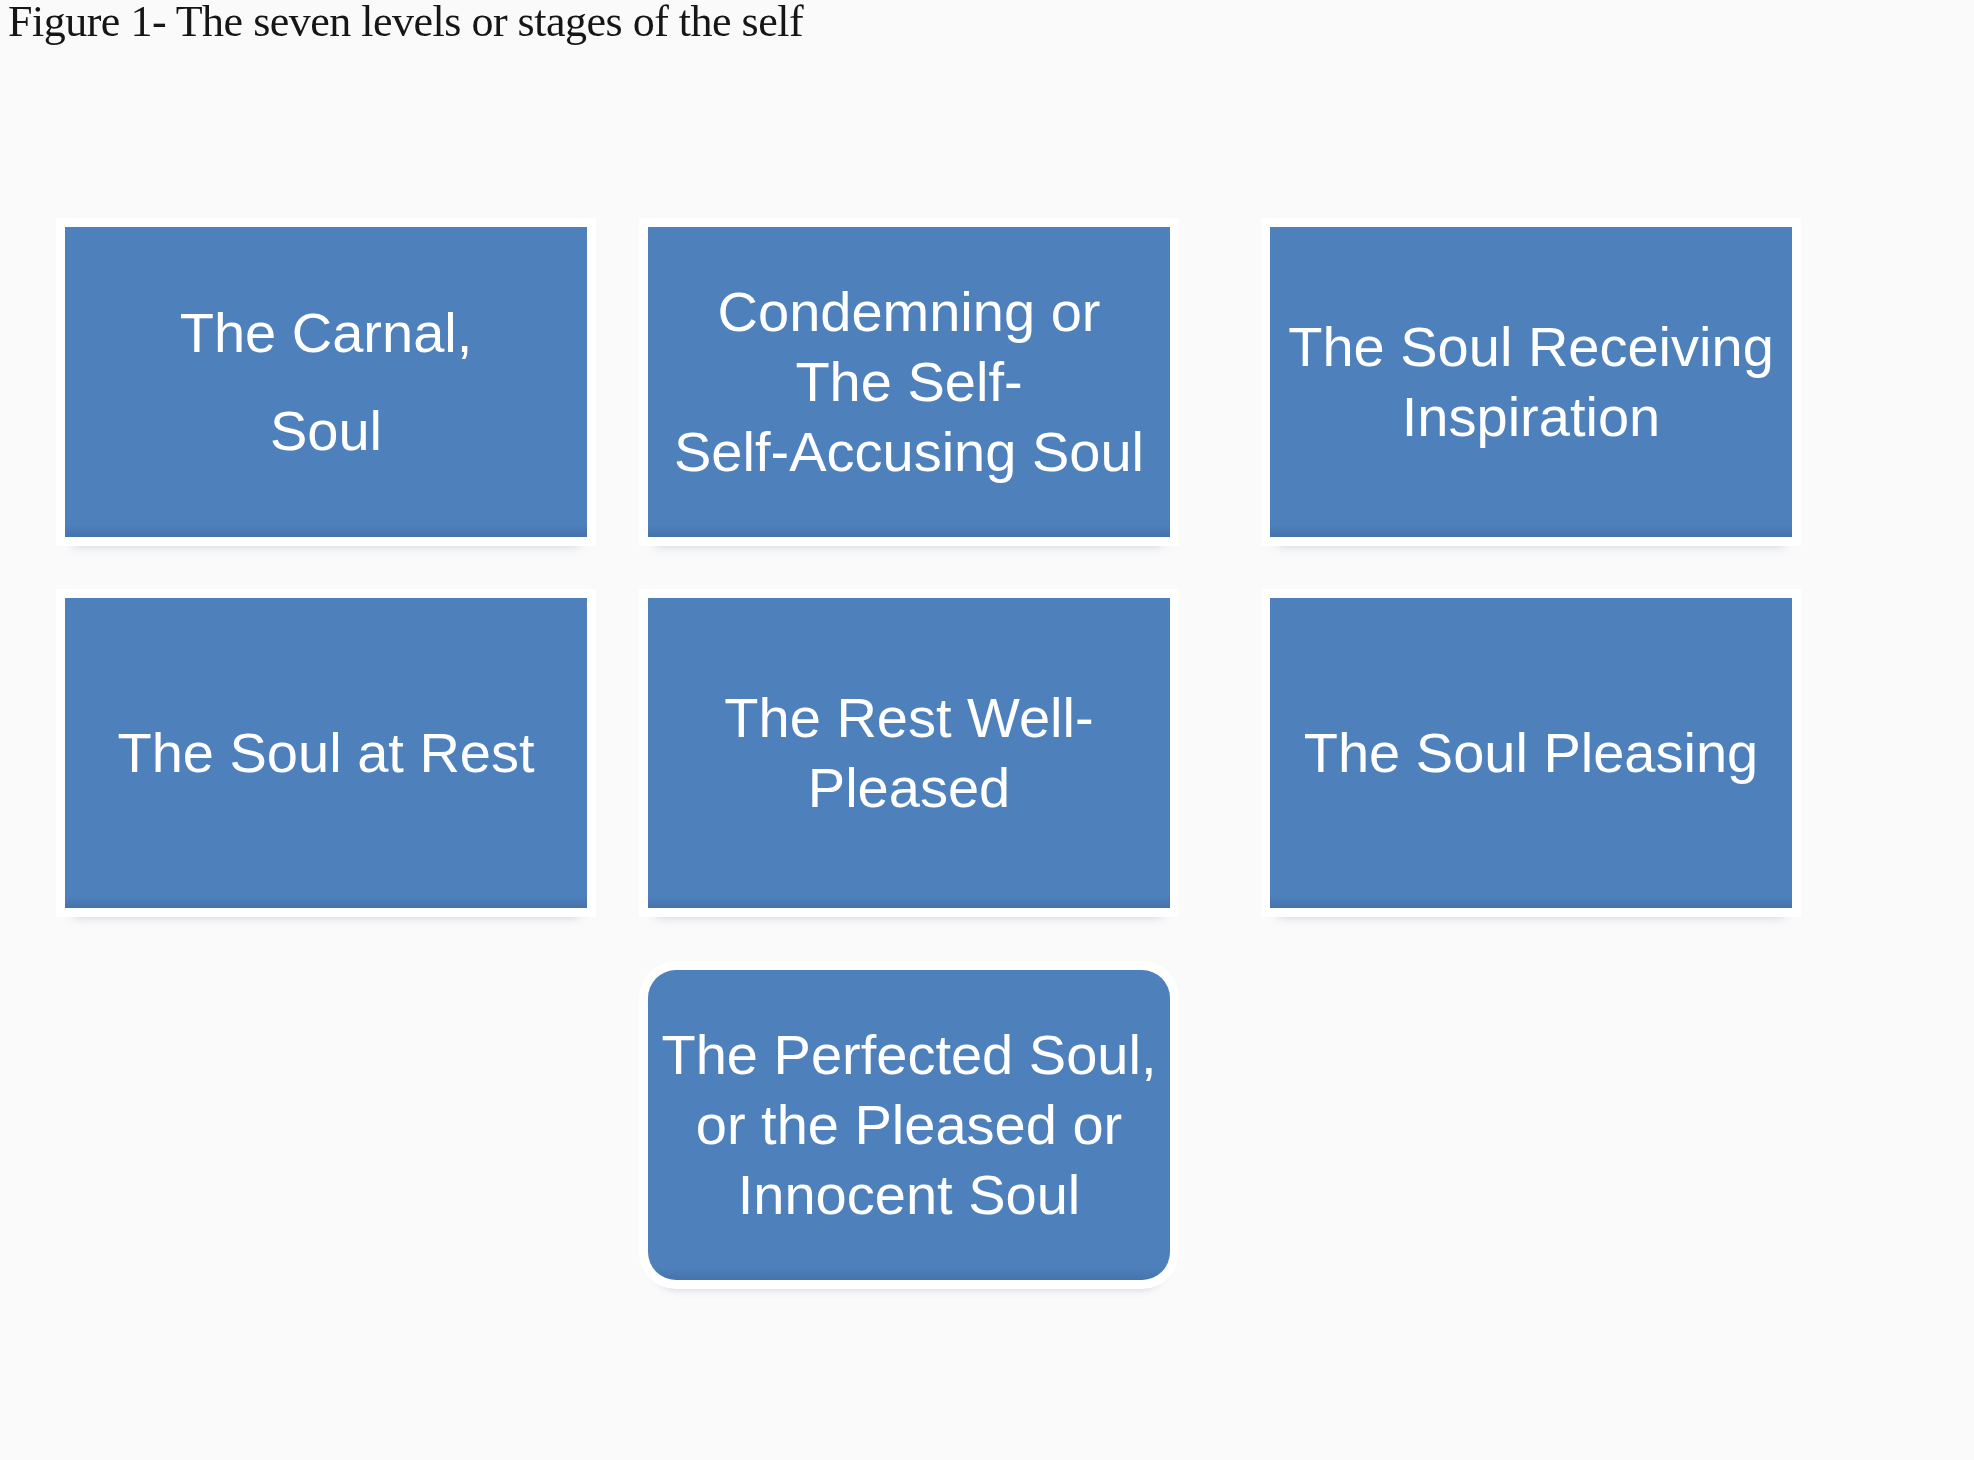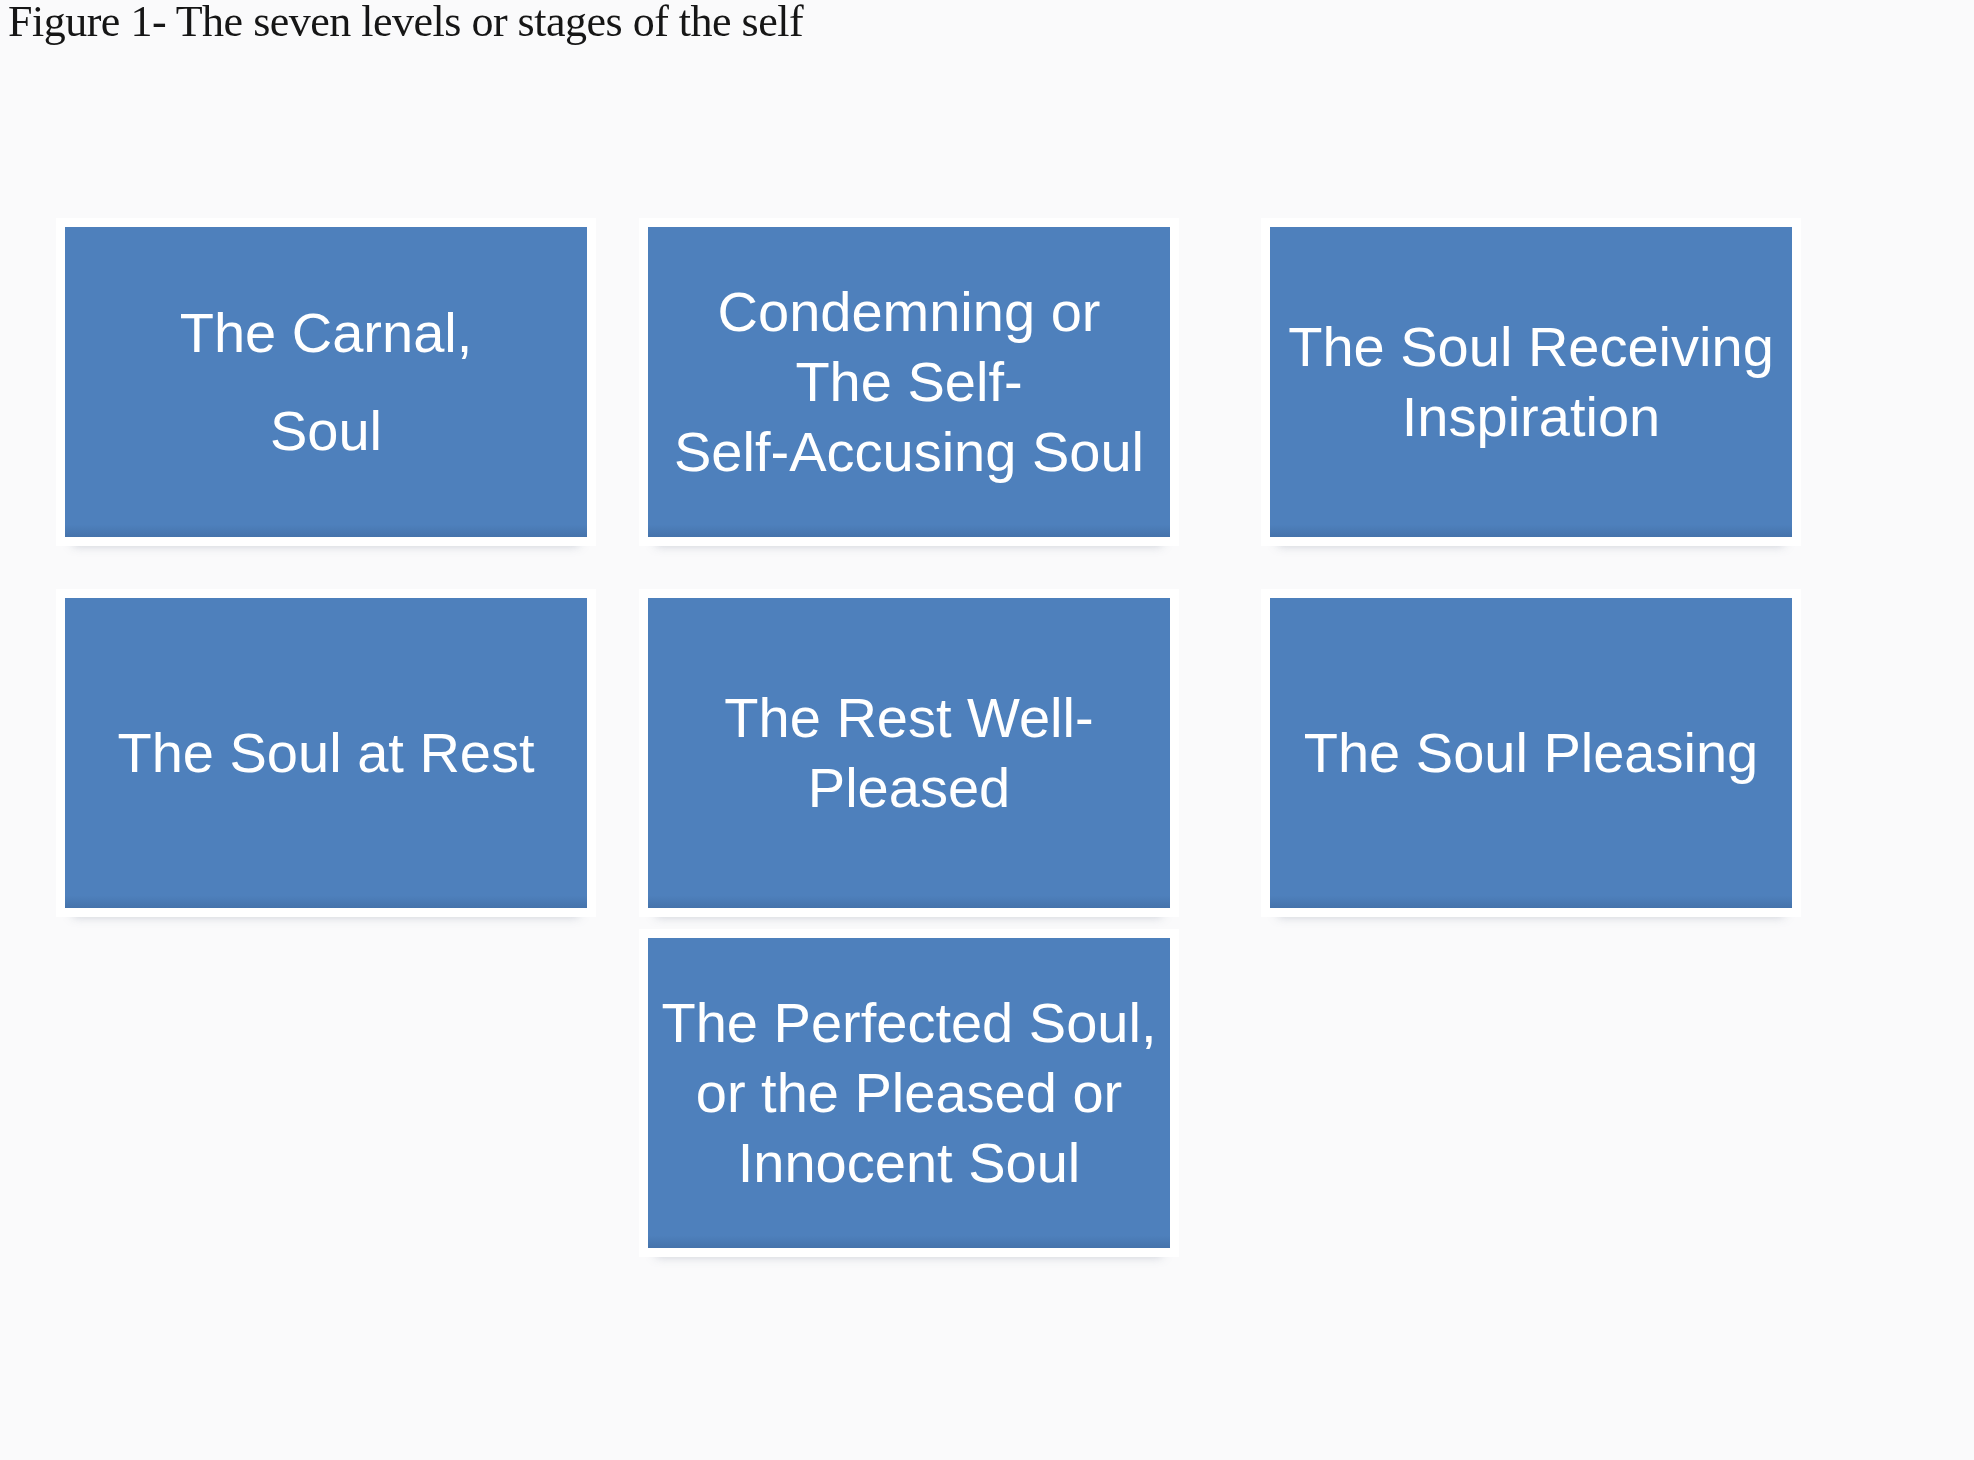--- a/index.html
+++ b/index.html
@@ -37,21 +37,21 @@
     display: flex;
     align-items: center;
     justify-content: center;
     text-align: center;
     color: #FFFFFF;
     font-size: 56px;
     line-height: 70px;
   }
   .r1 { top: 227px; }
   .r2 { top: 598px; }
-  .r3 { top: 938px; }
+  .r3 { top: 970px; border-radius: 28px; }
   .c1 { left: 65px; justify-content: center; }
   .c2 { left: 648px; }
   .c3 { left: 1230px; margin-left: 40px; }
   .box-lines { width: 100%; padding: 0 6px; }
   .box-lines .line { display: block; }
   .box-lines .para-gap { margin-bottom: 28px; }
 </style>
 </head>
 <body>
 

